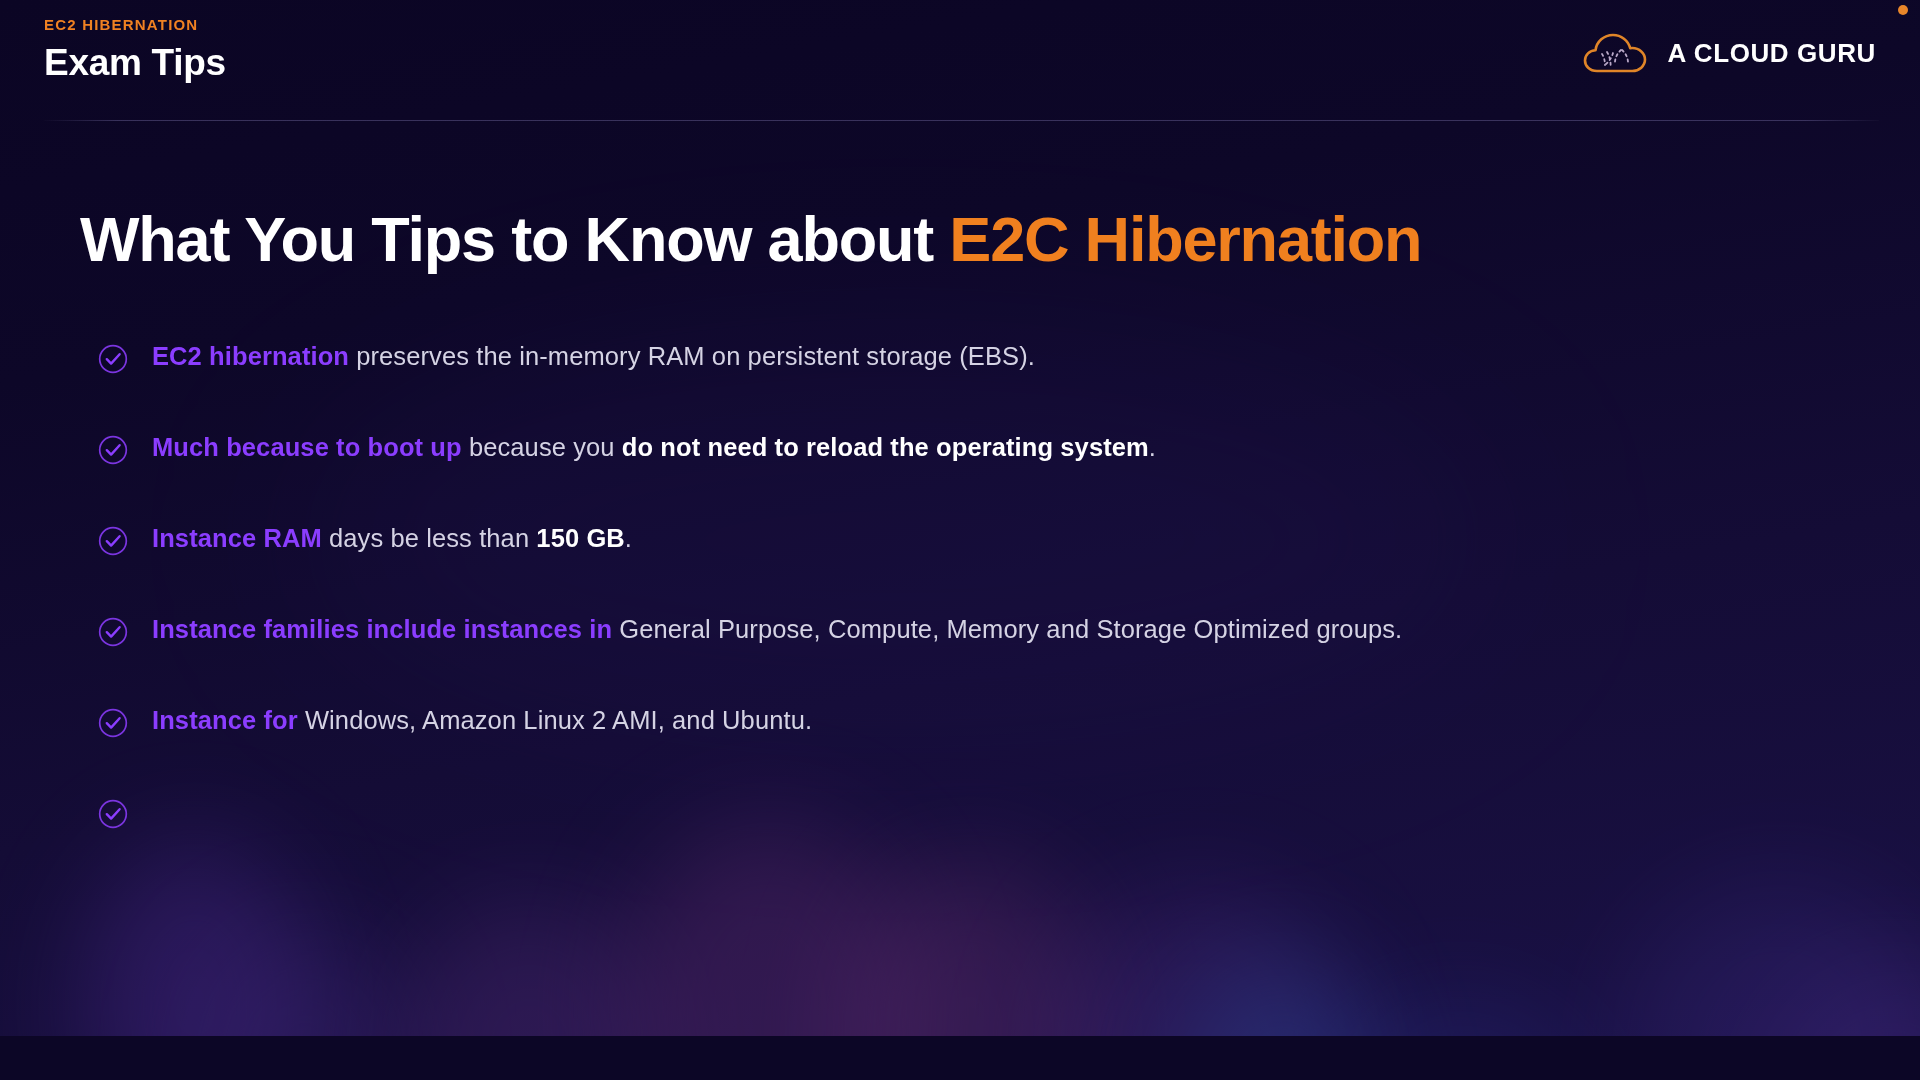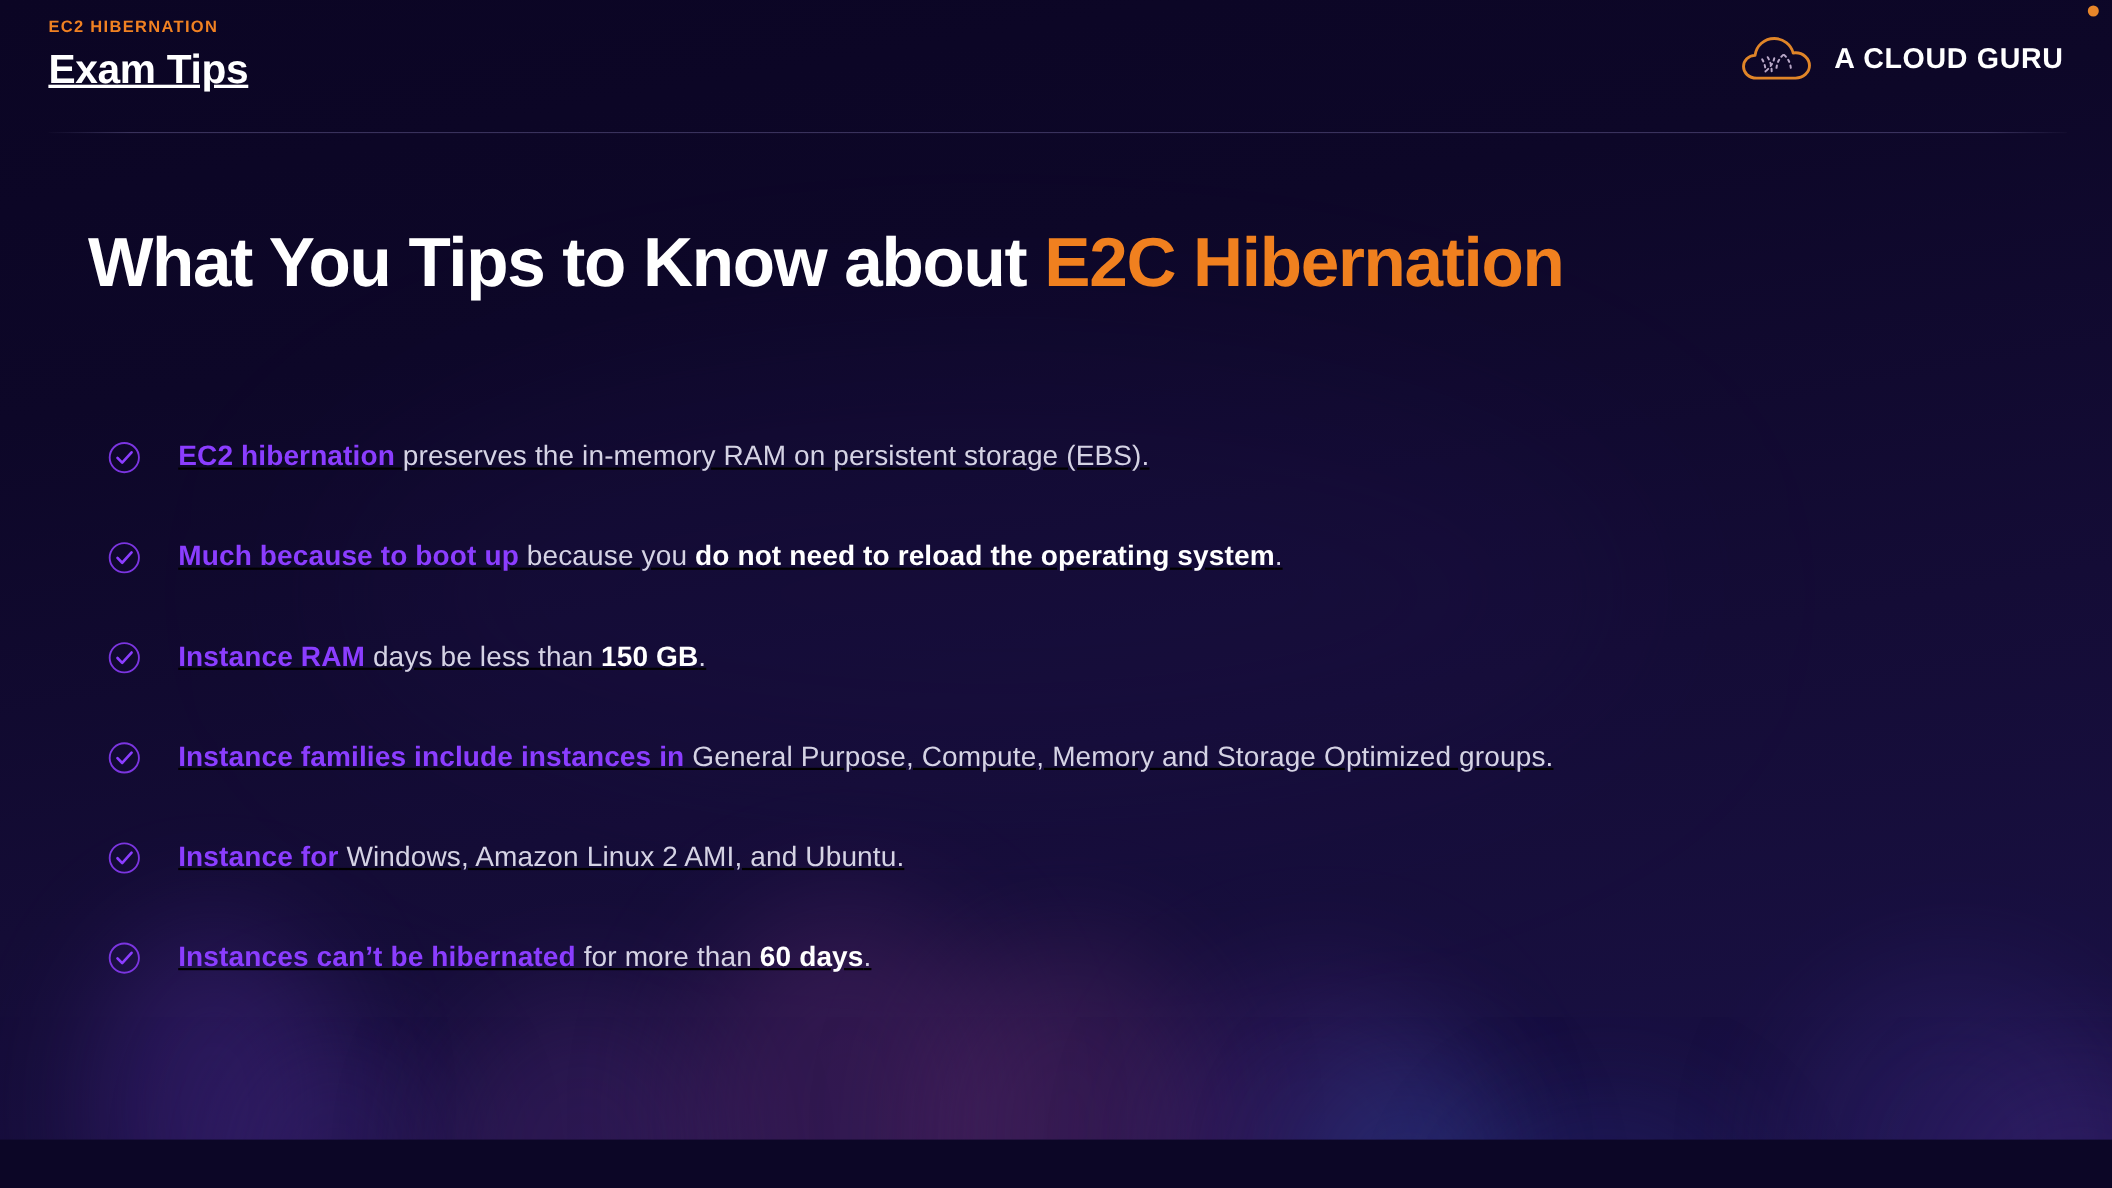--- a/index.html
+++ b/index.html
@@ -63,21 +63,20 @@
     line-height: 1.2;
   }
 
   .header-title {
     color: #ffffff;
     font-size: 37px;
     font-weight: bold;
     letter-spacing: -0.3px;
     margin-top: 8px;
     line-height: 1.15;
-    text-decoration: underline;
   }
 
   .header-divider {
     position: absolute;
     left: 44px; top: 120px;
     width: 1835px;
     height: 1px;
     background: linear-gradient(to right, rgba(255,255,255,0.01), rgba(160,150,215,0.30) 4%, rgba(160,150,215,0.30) 96%, rgba(255,255,255,0.02));
   }
 
@@ -121,24 +120,23 @@
 
   
   .bullets {
     position: absolute;
     left: 98px; top: 340px;
     width: 1760px;
   }
 
   .bullet {
     display: flex;
-    align-items: flex-end;
-    gap: 34px;
+    align-items: flex-start;
+    gap: 24px;
     height: 91px;
-    text-decoration: underline;
   }
 
   .check-icon {
     flex: 0 0 auto;
     width: 30px; height: 30px;
     margin-top: 4px;
   }
 
   .bullet-text {
     font-size: 25.5px;
@@ -233,17 +231,16 @@
             <circle cx="15" cy="15" r="13.3" stroke="#7b35e0" stroke-width="1.7" fill="none"></circle>
             <path d="M8.8 15.2 L13.1 19.6 L21.6 10.2" stroke="#8b3dff" stroke-width="2.4" stroke-linecap="round" stroke-linejoin="round" fill="none"></path>
           </svg></span>
         <div class="bullet-text"><span class="lead">Instance for</span><span class="normal"> Windows, Amazon Linux 2 AMI, and Ubuntu.</span></div>
       </div>
       <div class="bullet">
         <span class="check-icon"><svg width="30" height="30" viewBox="0 0 30 30" fill="none" xmlns="http://www.w3.org/2000/svg">
             <circle cx="15" cy="15" r="13.3" stroke="#7b35e0" stroke-width="1.7" fill="none"></circle>
             <path d="M8.8 15.2 L13.1 19.6 L21.6 10.2" stroke="#8b3dff" stroke-width="2.4" stroke-linecap="round" stroke-linejoin="round" fill="none"></path>
           </svg></span>
-        <div class="bullet-text"><span class="lead">Instances can’t be hibernated</span><span class="normal"> for more than </span><span class="strong">60 days</span><span class="normal">.</span></div>
       </div>
     </div>
 
 </div>
 
 </body></html>

